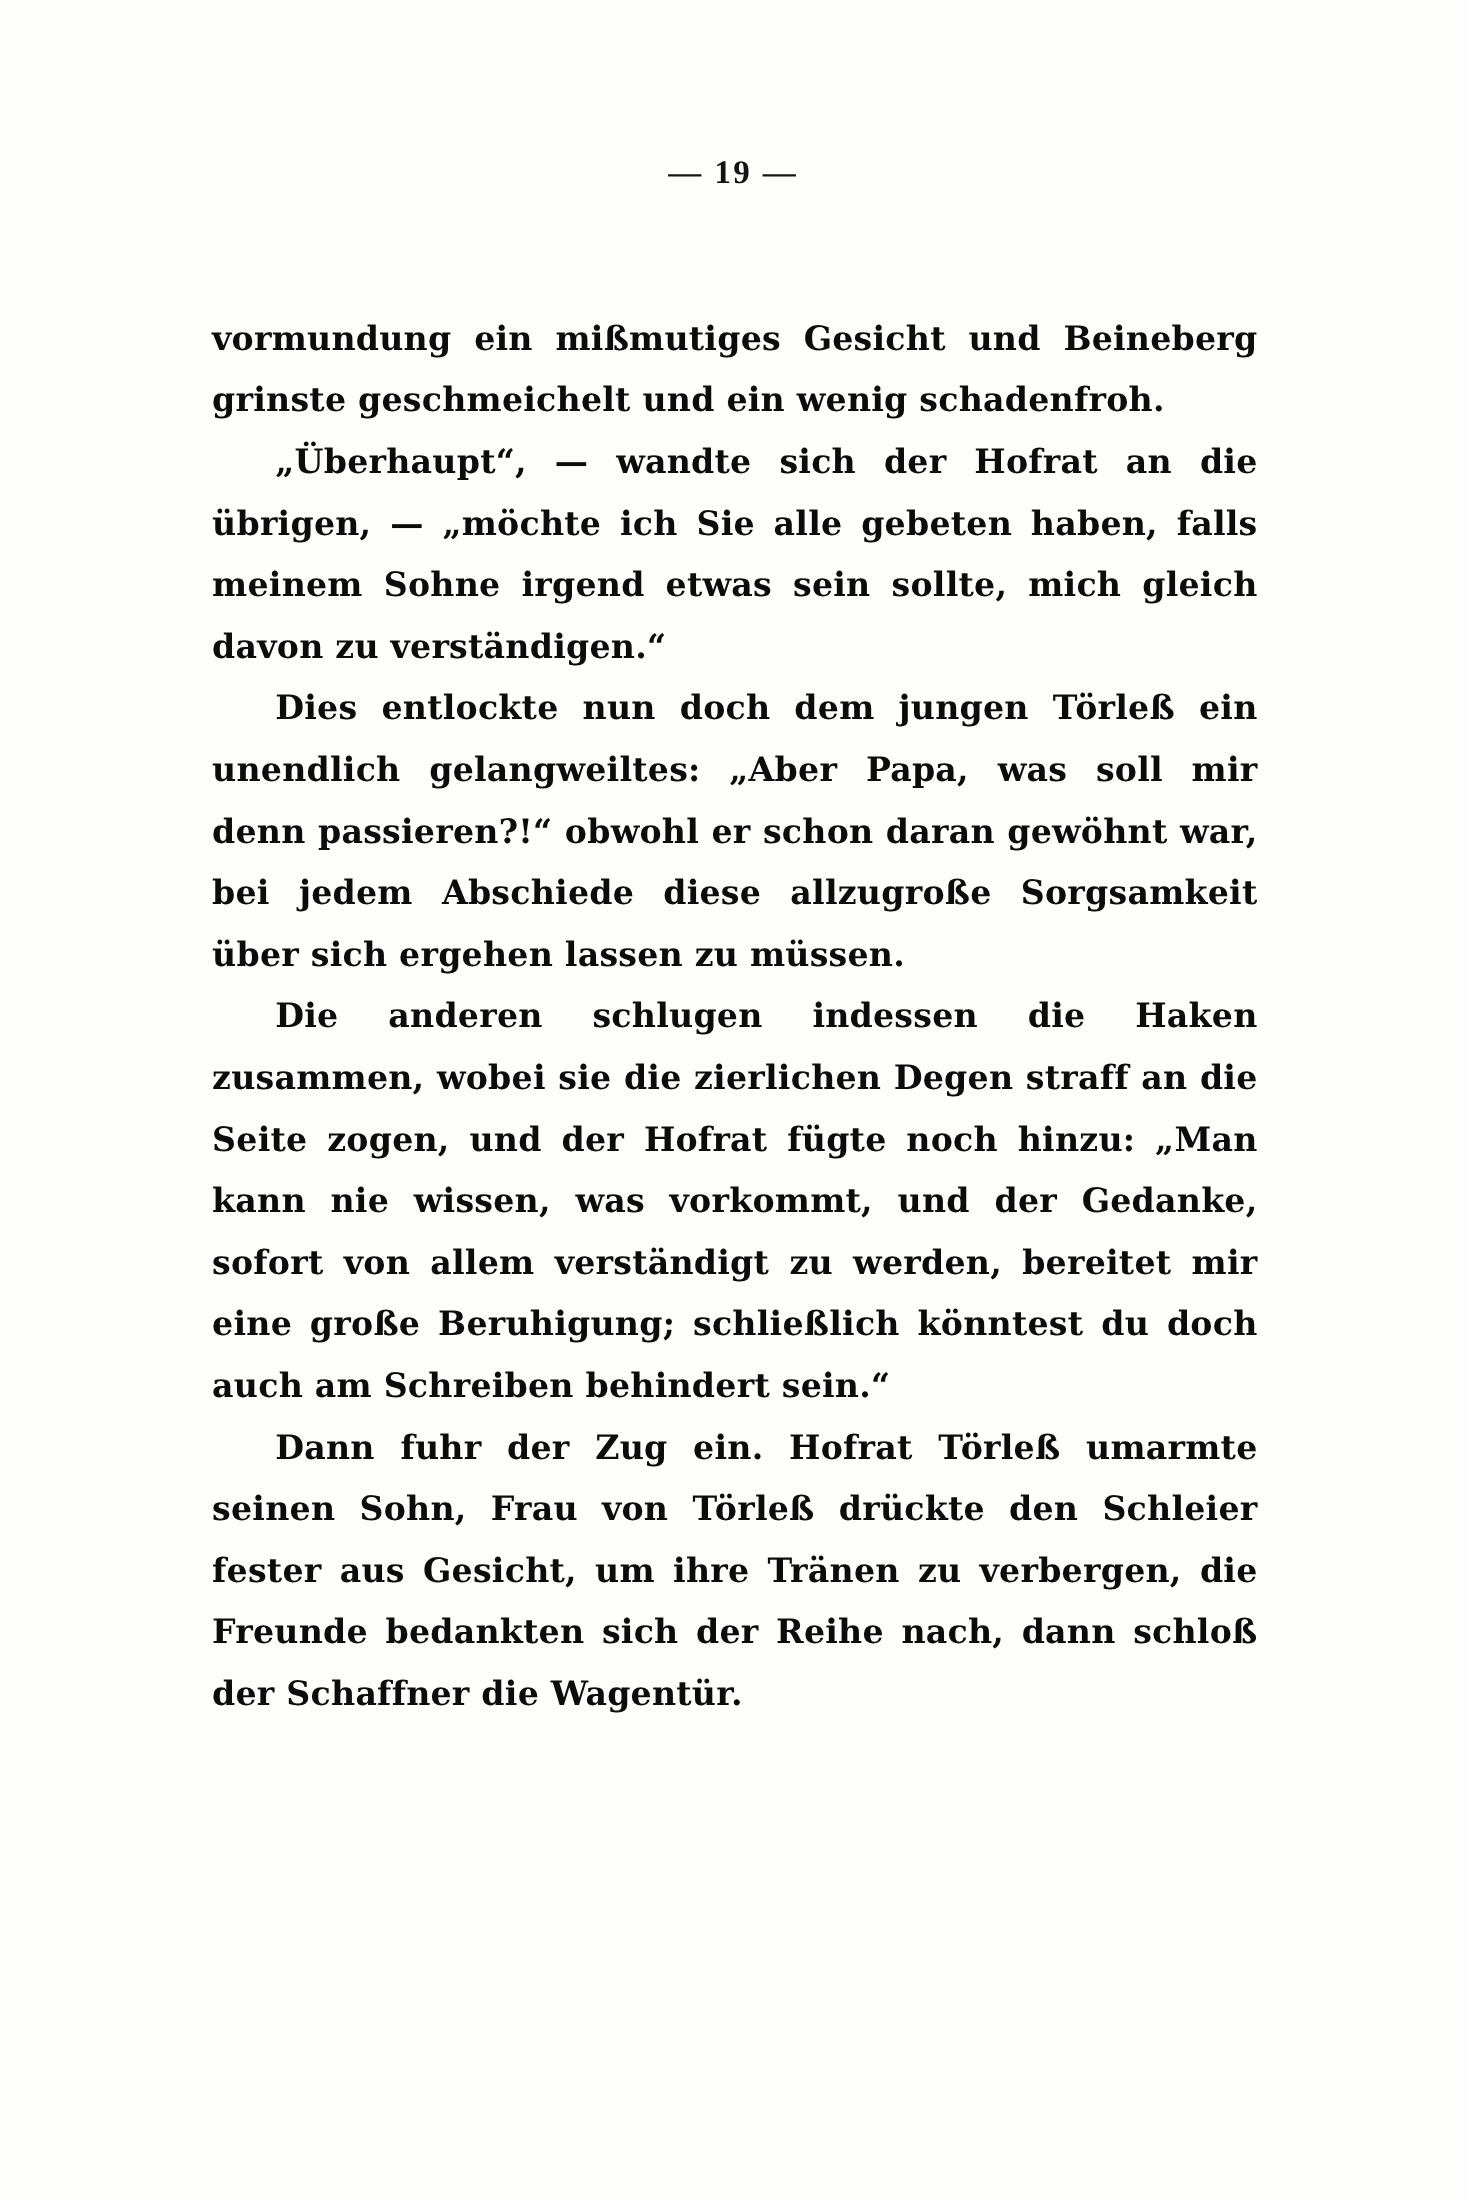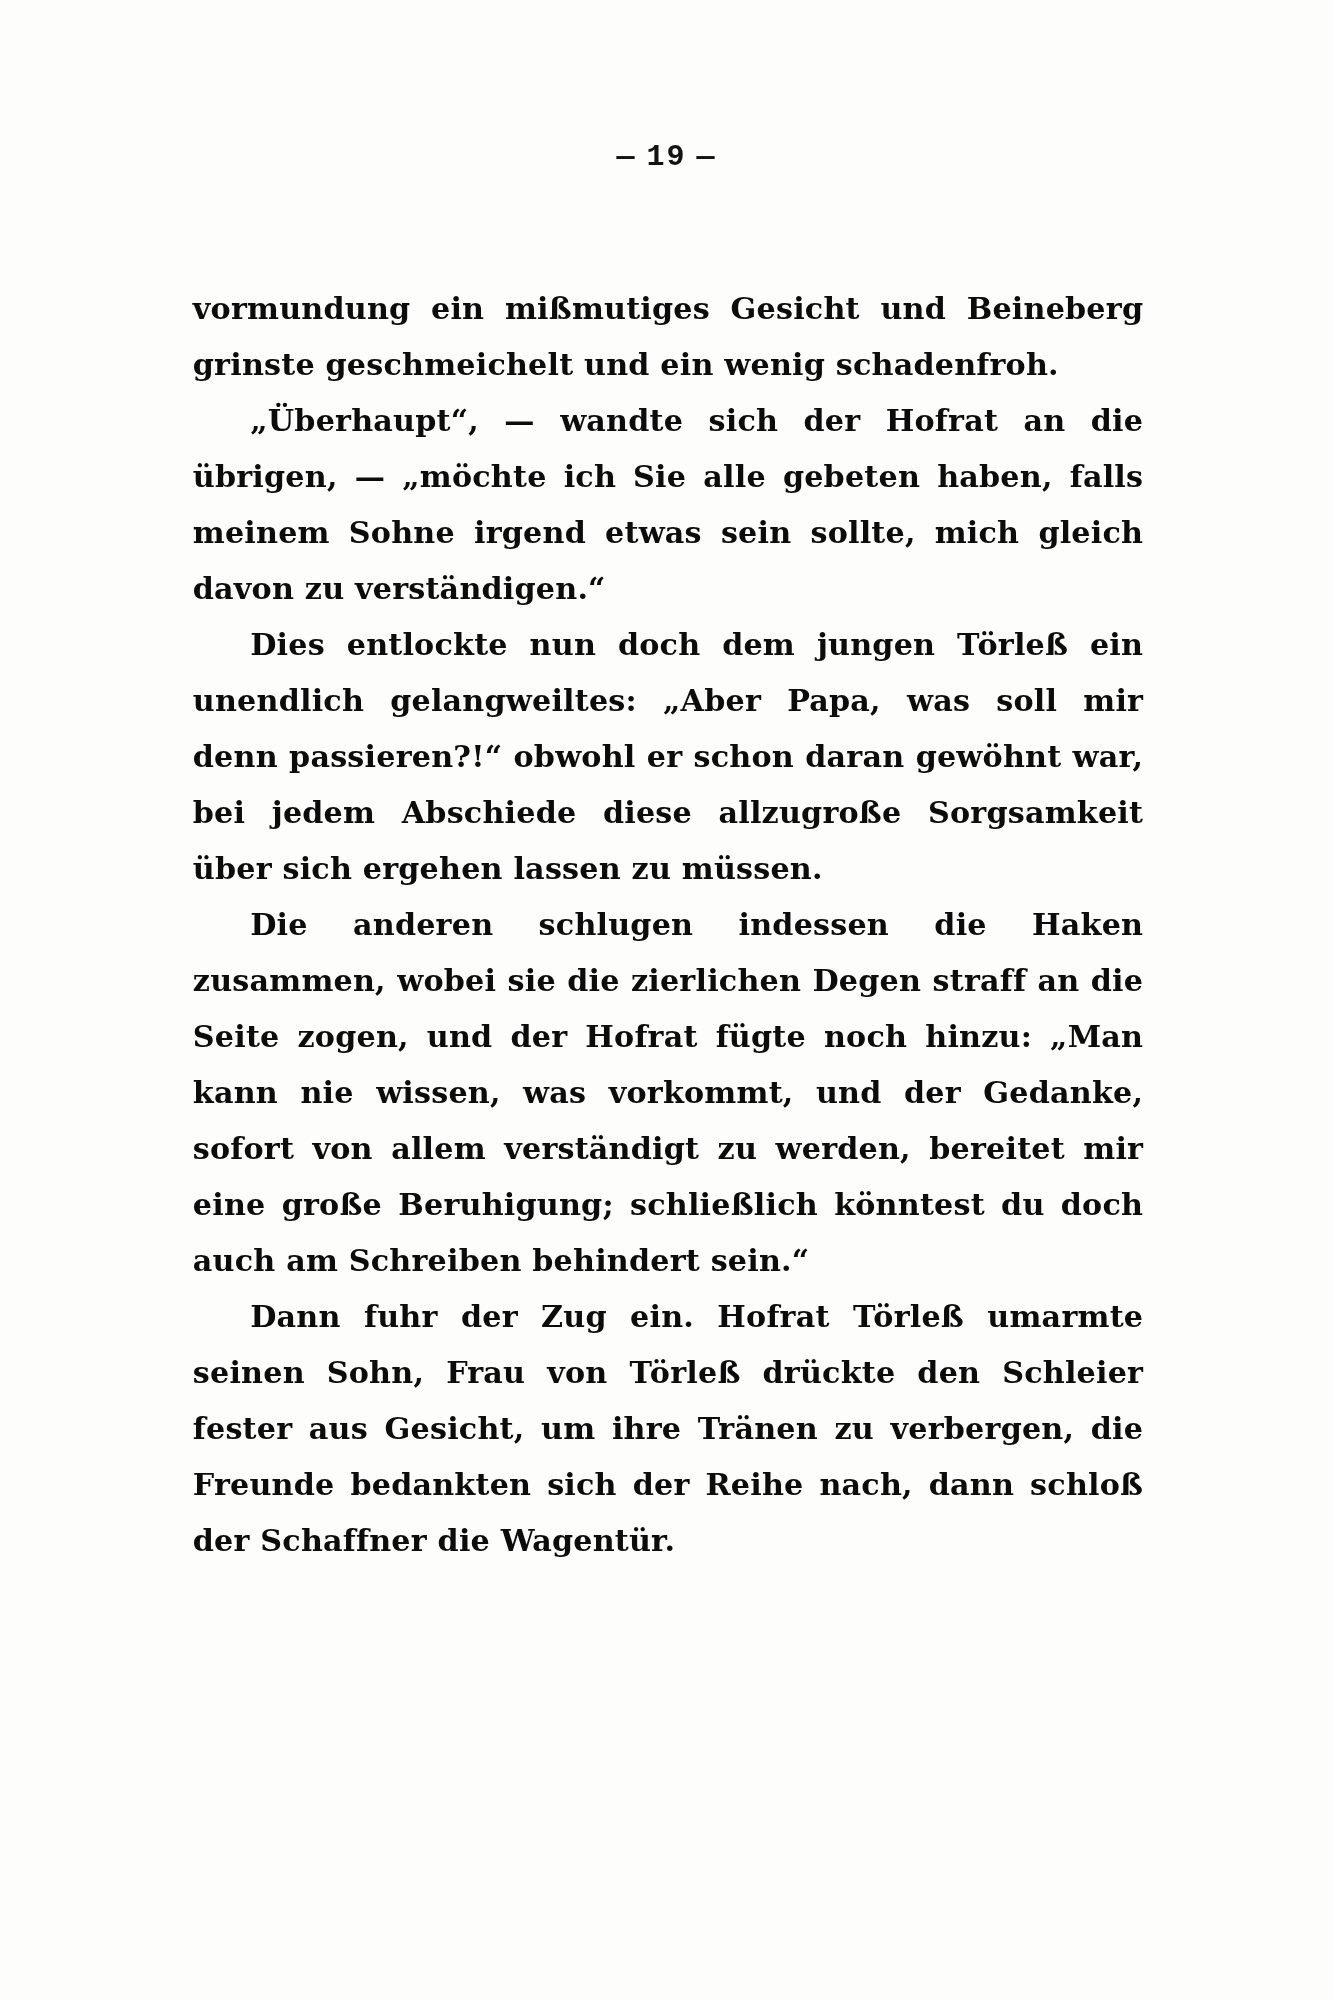--- a/index.html
+++ b/index.html
@@ -13,21 +13,21 @@
     height: 2000px;
     background: #fdfdfc;
     overflow: hidden;
   }
   .page-header {
     position: absolute;
     top: 140px;
     left: 0;
     width: 1333px;
     text-align: center;
-    font-family: Liberation Mono, monospace;
+    font-family: Liberation Serif, serif;
     font-weight: bold;
     font-size: 30px;
     letter-spacing: 2px;
     color: #131313;
   }
   .page-header .dash {
     font-weight: bold;
     padding: 0 10px;
   }
   .body-text {

